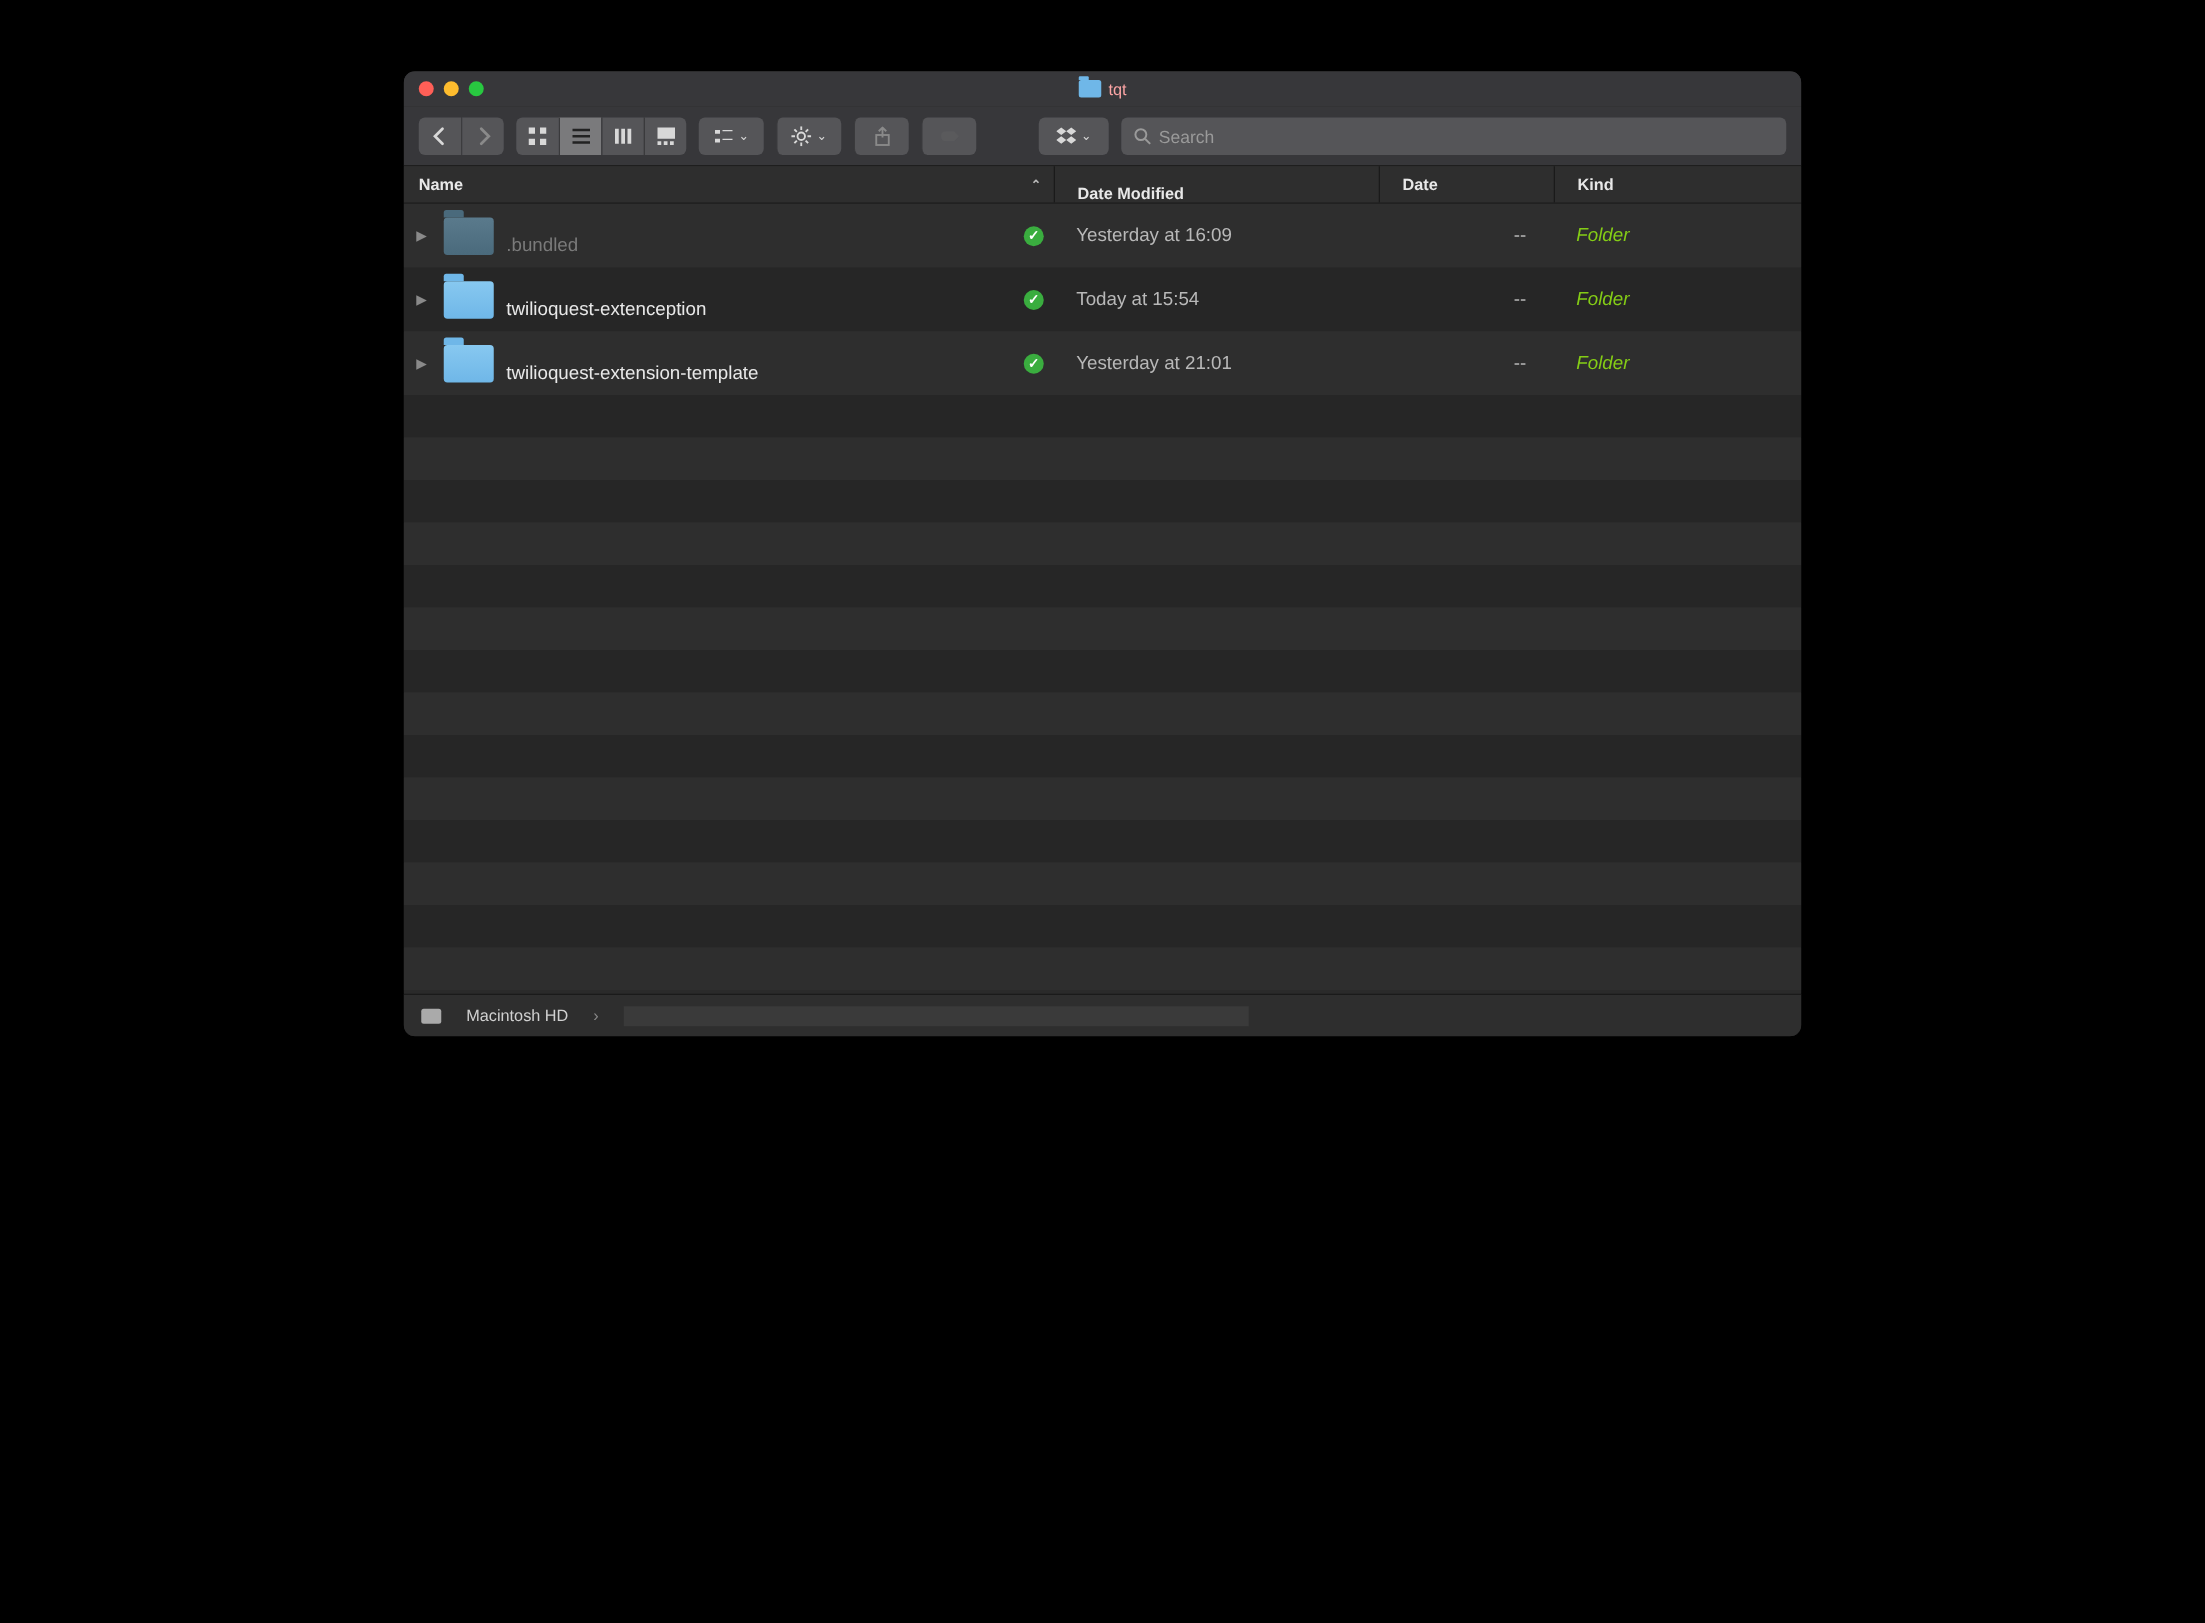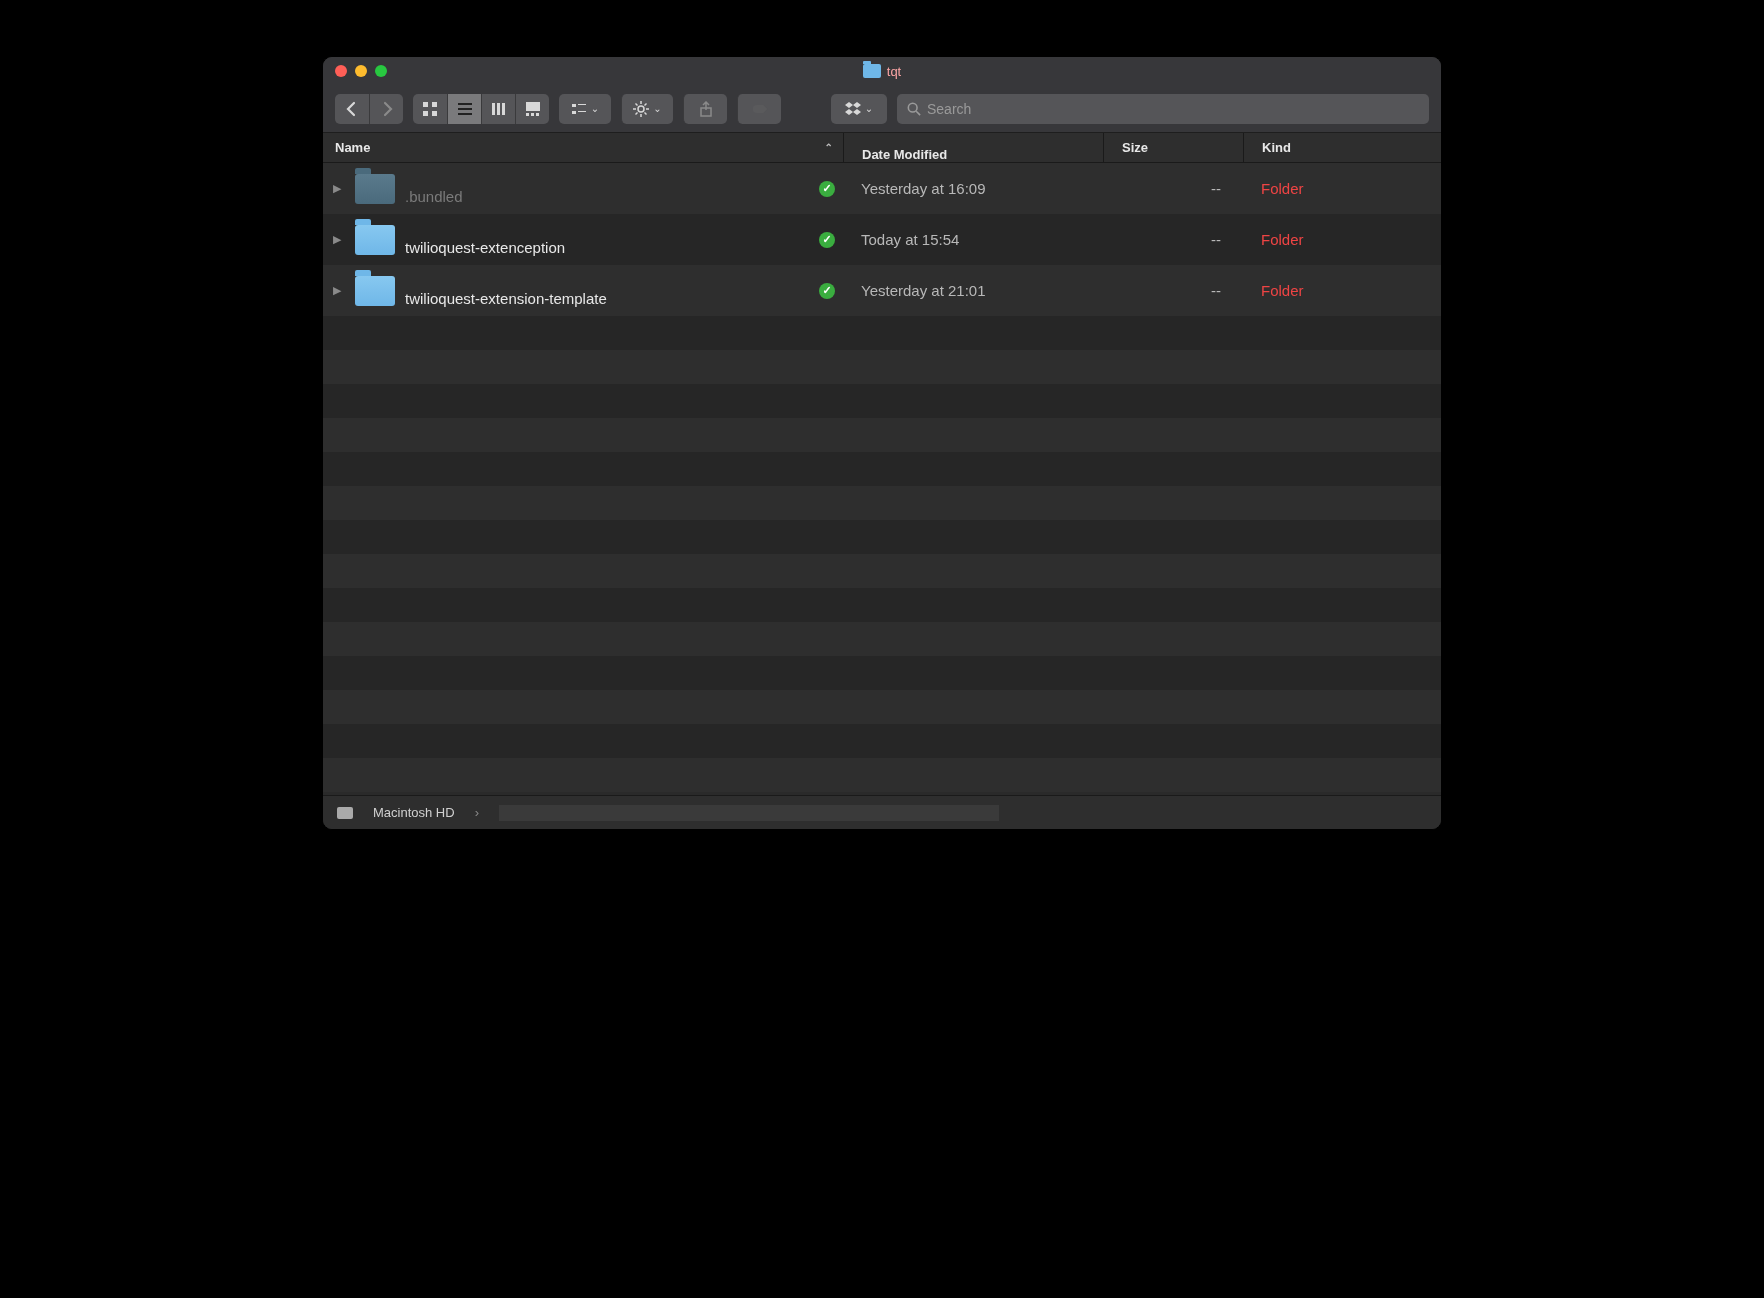--- a/index.html
+++ b/index.html
@@ -127,21 +127,21 @@
   height: 51px;
   align-items: center;
   font-size: 15px;
 }
 .row:nth-child(odd) { background: #2e2e2e; }
 .row:nth-child(even) { background: #262626; }
 .row.empty { height: 34px; }
 .cell-name { flex: 0 0 520px; display: flex; align-items: center; padding-left: 10px; gap: 10px; position: relative; }
 .cell-date { flex: 0 0 260px; padding-left: 18px; color: #b8b8b8; }
 .cell-size { flex: 0 0 140px; padding-right: 22px; text-align: right; color: #b8b8b8; }
-.cell-kind { flex: 1; padding-left: 18px; color: #ef4444; }
+.cell-kind { flex: 1; padding-left: 18px; color: #84cc16; font-style: italic; }
 .disclosure { color: #8a8a8a; font-size: 11px; width: 12px; }
 .foldericon-lg {
   width: 40px; height: 30px;
   background: linear-gradient(#87c8f0, #6fb7e8);
   border-radius: 3px;
   position: relative;
   flex-shrink: 0;
 }
 .foldericon-lg::before {
   content: "";
@@ -303,21 +303,21 @@
 
   <div class="headers">
     <div class="col-name">
       <span>Name</span>
       <span class="sort-chev">⌃</span>
     </div>
     <div class="col-date">
         <span>Date Modified</span>
       </div>
     <div class="col-size">
-        <span>Size</span>
+        <span>Date</span>
       </div>
     <div class="col-kind">
         <span>Kind</span>
       </div>
   </div>
 
   <div class="filelist" id="filelist">
       <div class="row">
         <div class="cell-name">
           <span class="disclosure">▶</span>

